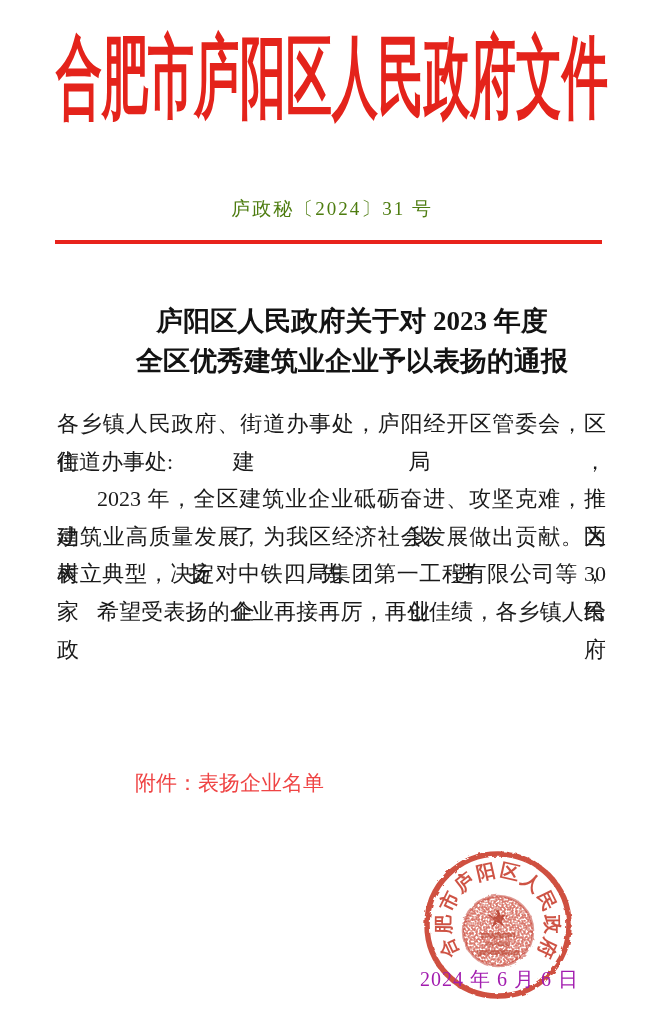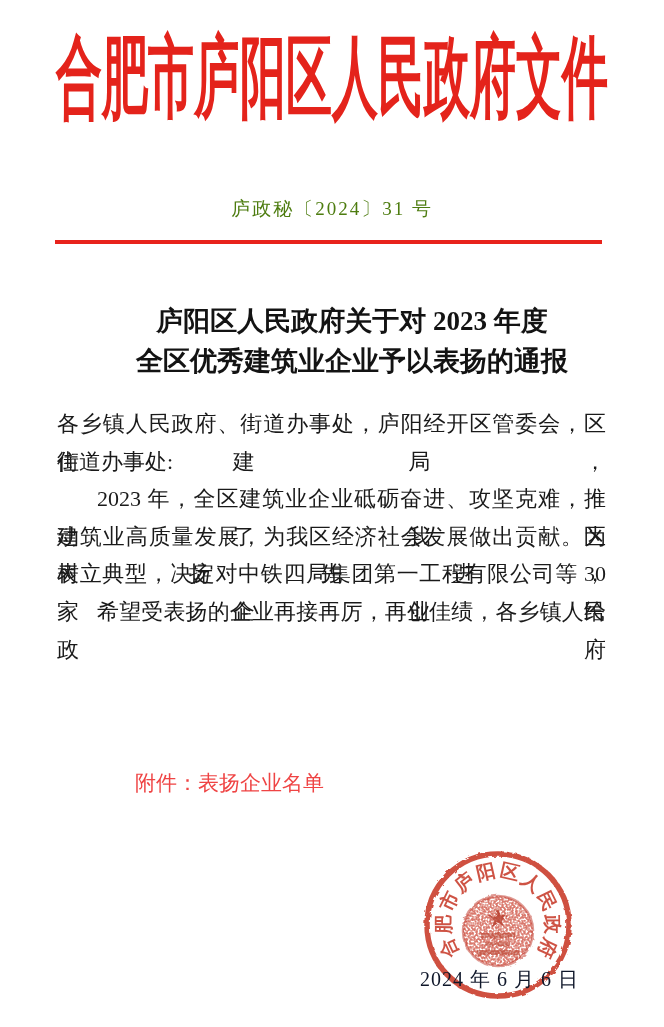--- a/index.html
+++ b/index.html
@@ -112,21 +112,21 @@
     mix-blend-mode: multiply;
     opacity: 0.92;
   }
 
   .doc-date {
     position: absolute;
     top: 966px;
     left: 420px;
     font-size: 20px;
     letter-spacing: 1px;
-    color: #0f172a;
+    color: #a21caf;
   }
 </style>
 </head>
 <body>
 
 <div class="page">
 
   <div class="letterhead">
     <div class="letterhead-text">合肥市庐阳区人民政府文件</div>
   </div>

